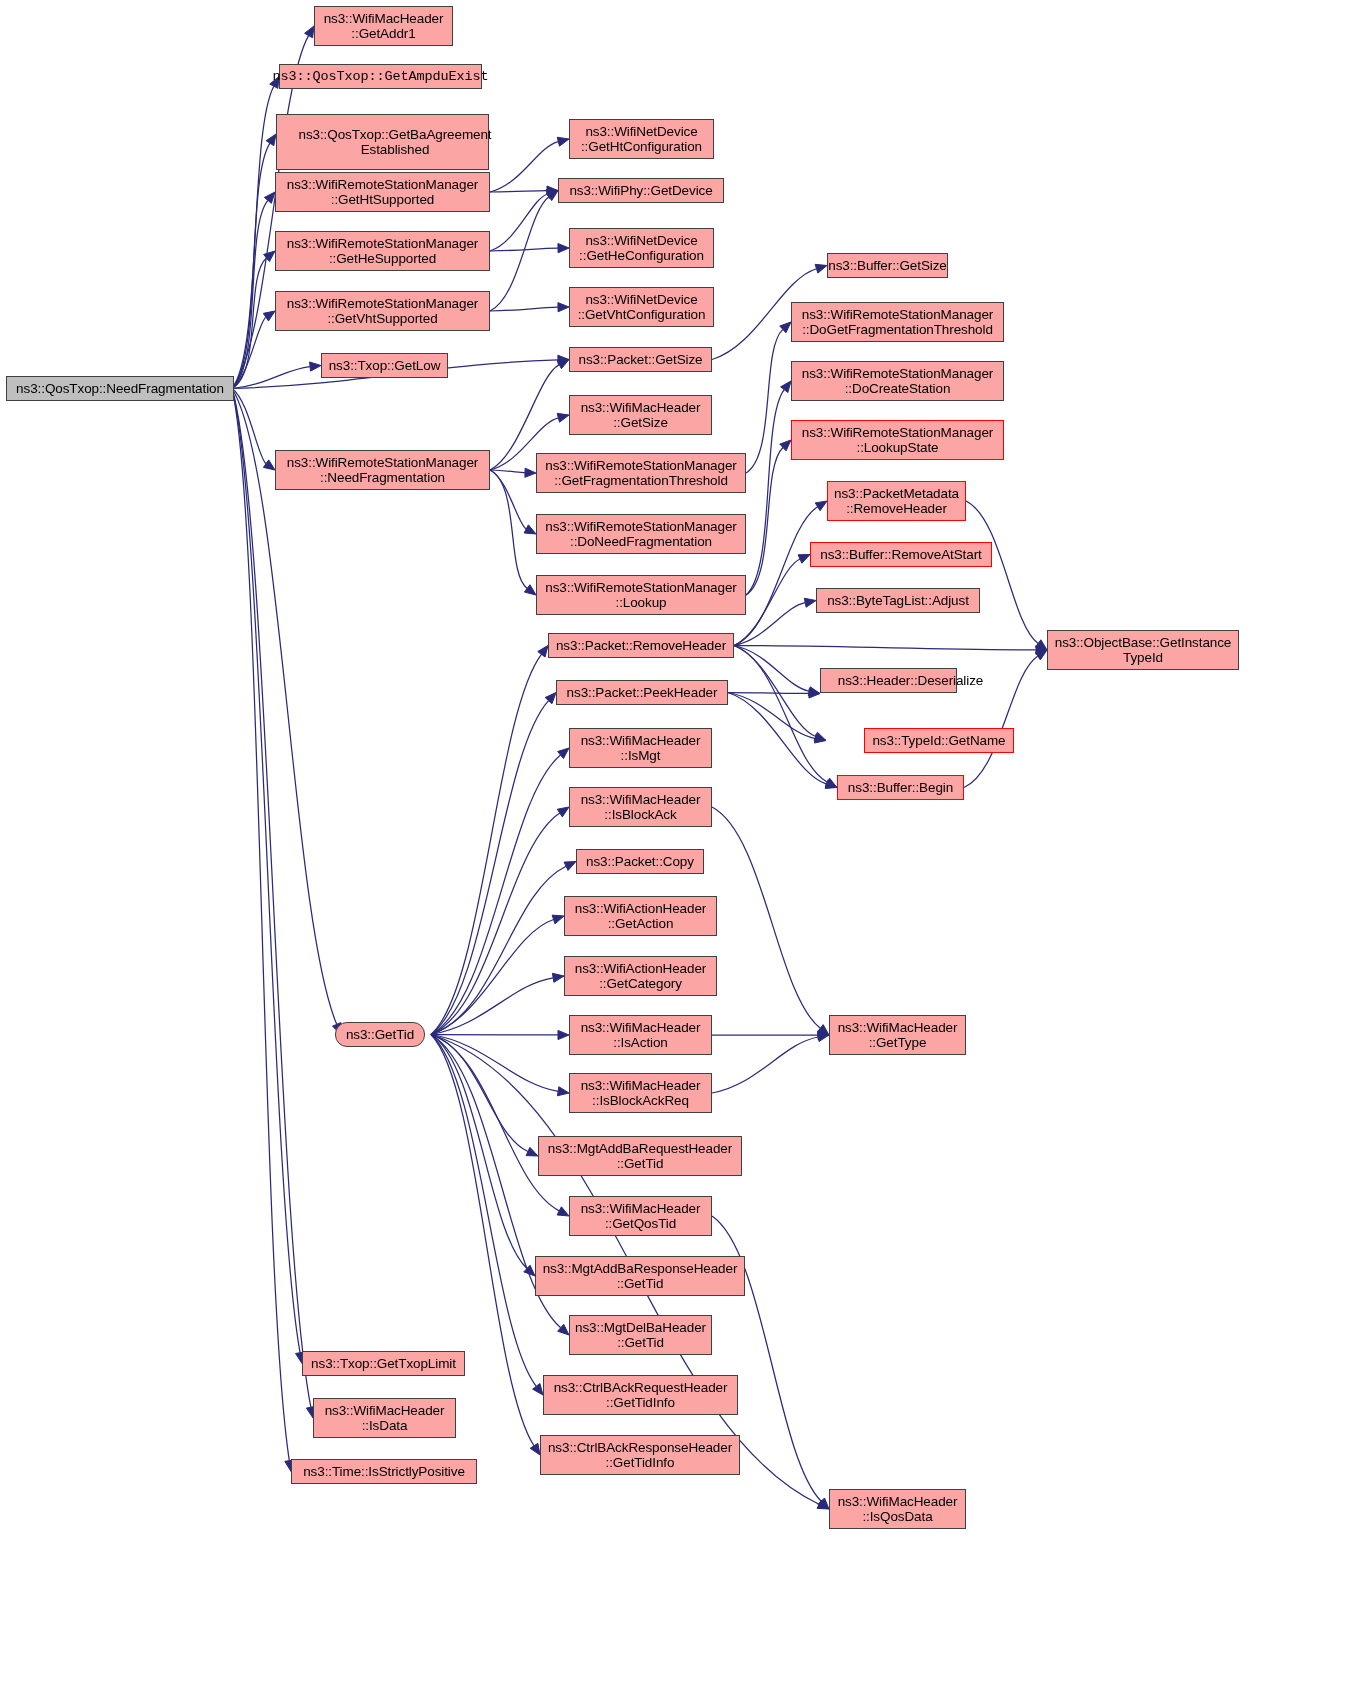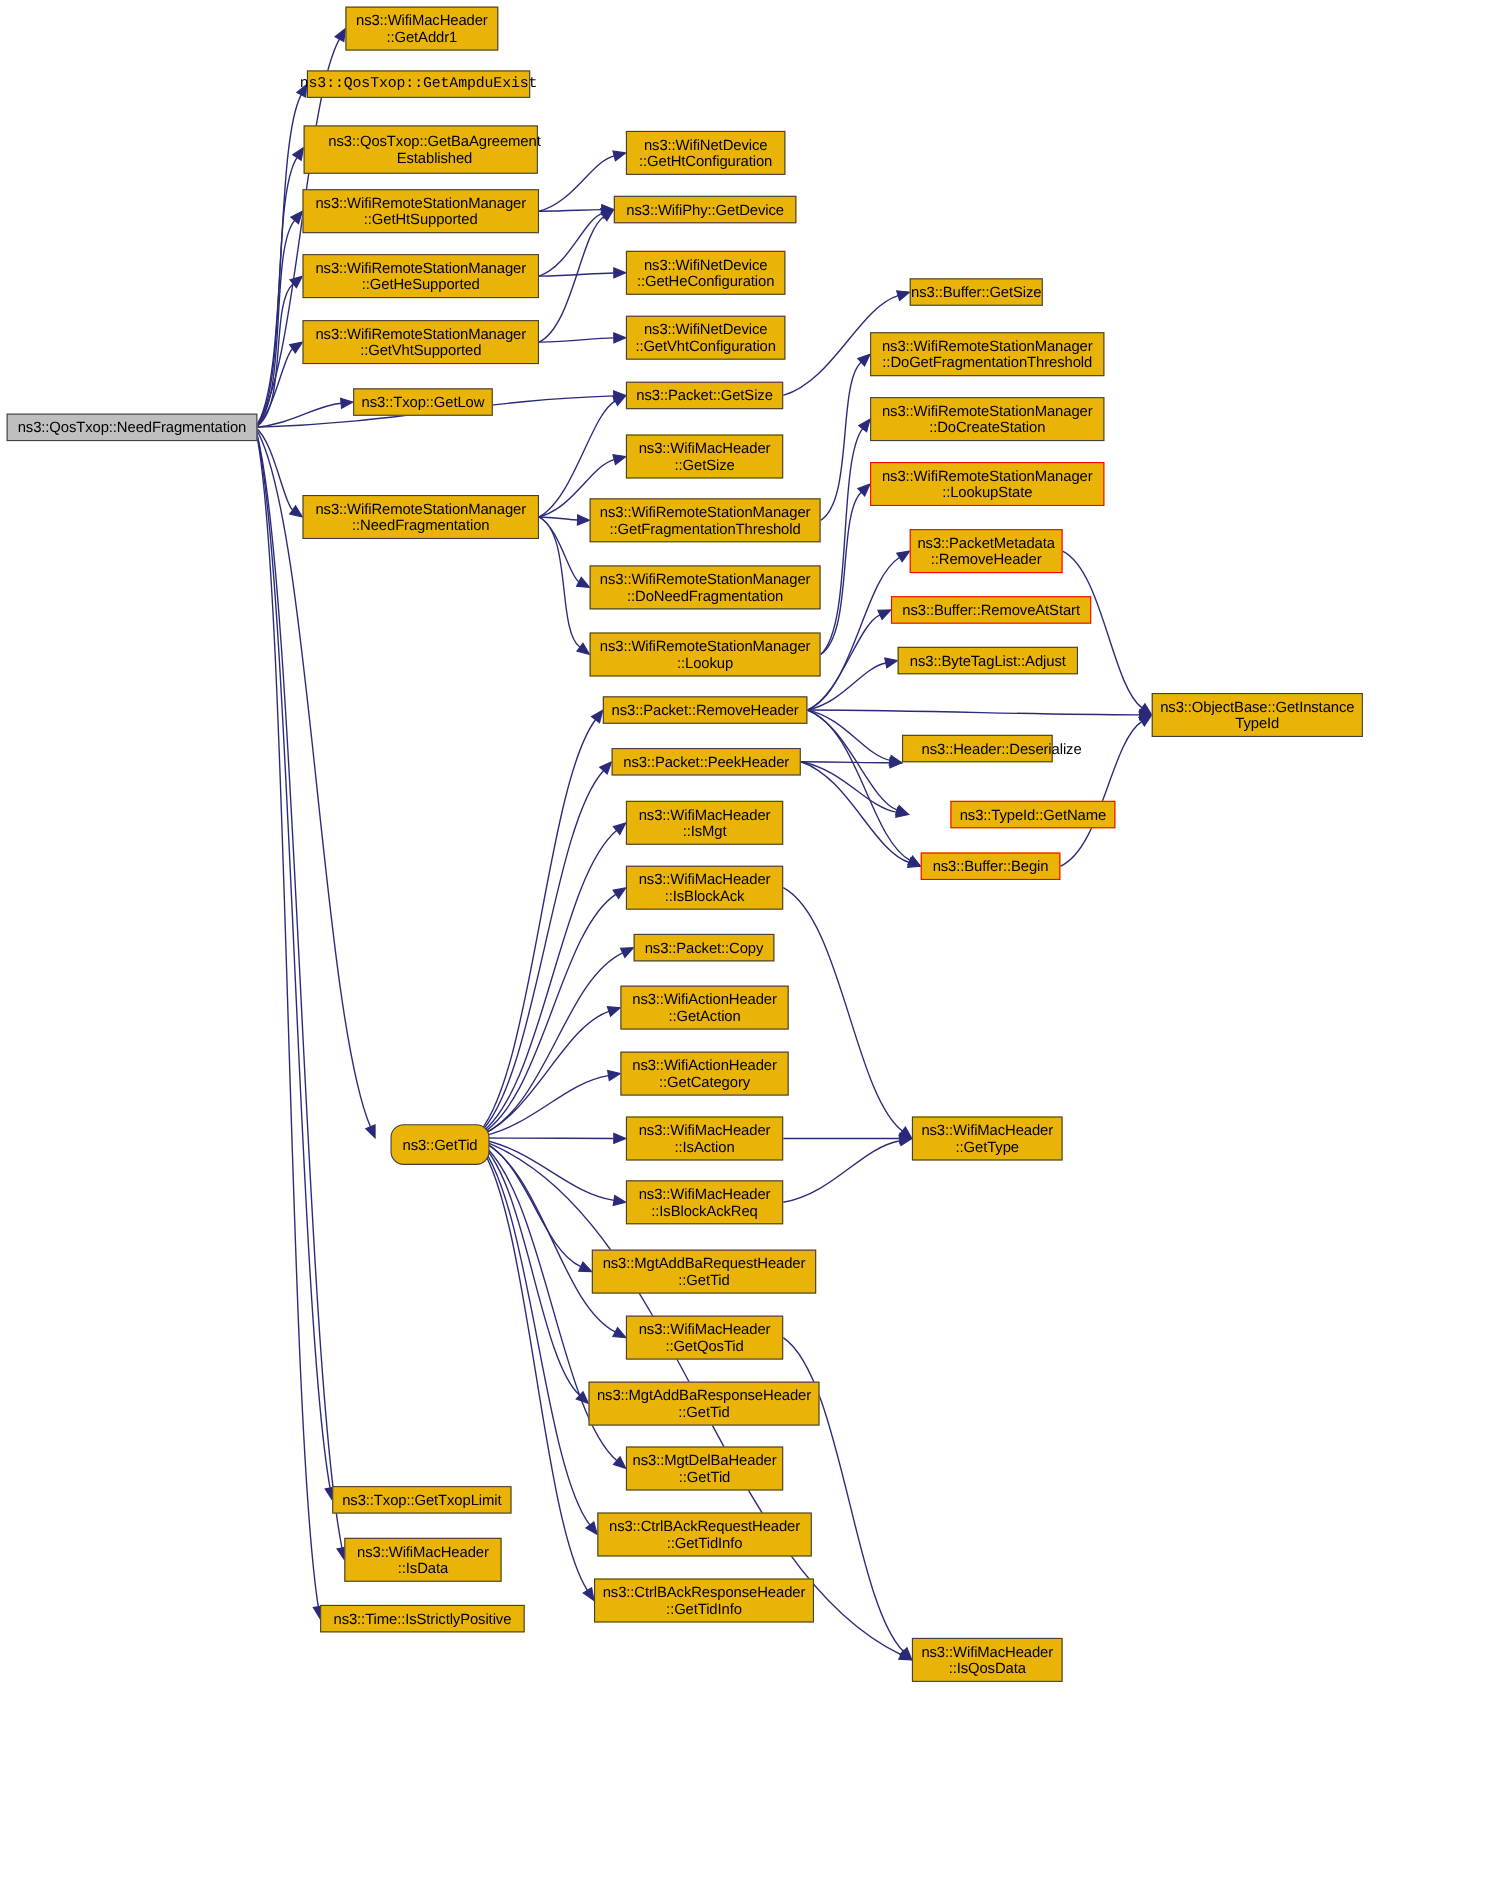--- a/index.html
+++ b/index.html
@@ -13,21 +13,21 @@
     width: 1360px;
     height: 1708px;
     background: #ffffff;
     font-family: "Liberation Sans", "DejaVu Sans", sans-serif;
     overflow: hidden;
   }
   .node {
     position: absolute;
     box-sizing: border-box;
     border: 1px solid #404040;
-    background: #eab308;
+    background: #fca5a5;
     color: #000000;
     font-size: 13.5px;
     line-height: 15.5px;
     text-align: center;
     display: flex;
     align-items: center;
     justify-content: center;
     padding: 1px 4px;
     white-space: pre-line;
     letter-spacing: -0.1px;
@@ -183,21 +183,21 @@
       <path d="M 712,1093 C 758.8,1084.3 782.2,1043.7 818.1852796562686,1037.0104287818476"></path>
       <polygon points="829,1035 819.0260044195866,1041.5329481983172 817.3445548929506,1032.487909365378"></polygon>
       <path d="M 712,1216 C 764.65,1251.16 776.35,1456.26 821.2284705759682,1501.2151859102862"></path>
       <polygon points="829,1509 817.9730028657242,1504.4650982148812 824.4839382862123,1497.9652736056912"></polygon>
     </svg>
   <div id="node-layer">
       <div class="node root" style="left: 6px; top: 376px; width: 228px; height: 25px;">ns3::QosTxop::NeedFragmentation</div>
       <div class="node" style="left: 314px; top: 6px; width: 139px; height: 40px;">ns3::WifiMacHeader
 ::GetAddr1</div>
       <div class="node" style="left: 279px; top: 64px; width: 203px; height: 25px; font-family: Liberation Mono, monospace;">ns3::QosTxop::GetAmpduExist</div>
-      <div class="node" style="left: 276px; top: 114px; width: 213px; height: 44px; padding-left: 29px;">ns3::QosTxop::GetBaAgreement
+      <div class="node" style="left: 276px; top: 114px; width: 213px; height: 56px; padding-left: 29px;">ns3::QosTxop::GetBaAgreement
 Established</div>
       <div class="node" style="left: 275px; top: 172px; width: 215px; height: 40px;">ns3::WifiRemoteStationManager
 ::GetHtSupported</div>
       <div class="node" style="left: 275px; top: 231px; width: 215px; height: 40px;">ns3::WifiRemoteStationManager
 ::GetHeSupported</div>
       <div class="node" style="left: 275px; top: 291px; width: 215px; height: 40px;">ns3::WifiRemoteStationManager
 ::GetVhtSupported</div>
       <div class="node" style="left: 321px; top: 353px; width: 127px; height: 25px;">ns3::Txop::GetLow</div>
       <div class="node" style="left: 275px; top: 450px; width: 215px; height: 40px;">ns3::WifiRemoteStationManager
 ::NeedFragmentation</div>
@@ -237,21 +237,21 @@
       <div class="node" style="left: 569px; top: 1196px; width: 143px; height: 40px;">ns3::WifiMacHeader
 ::GetQosTid</div>
       <div class="node" style="left: 535px; top: 1256px; width: 210px; height: 40px;">ns3::MgtAddBaResponseHeader
 ::GetTid</div>
       <div class="node" style="left: 569px; top: 1315px; width: 143px; height: 40px;">ns3::MgtDelBaHeader
 ::GetTid</div>
       <div class="node" style="left: 543px; top: 1375px; width: 195px; height: 40px;">ns3::CtrlBAckRequestHeader
 ::GetTidInfo</div>
       <div class="node" style="left: 540px; top: 1435px; width: 200px; height: 40px;">ns3::CtrlBAckResponseHeader
 ::GetTidInfo</div>
-      <div class="node" style="left: 355px; top: 1022px; width: 90px; height: 37px; border-radius: 12px;">ns3::GetTid</div>
+      <div class="node" style="left: 335px; top: 1022px; width: 90px; height: 25px; border-radius: 12px;">ns3::GetTid</div>
       <div class="node" style="left: 302px; top: 1351px; width: 163px; height: 25px;">ns3::Txop::GetTxopLimit</div>
       <div class="node" style="left: 313px; top: 1398px; width: 143px; height: 40px;">ns3::WifiMacHeader
 ::IsData</div>
       <div class="node" style="left: 291px; top: 1459px; width: 186px; height: 25px;">ns3::Time::IsStrictlyPositive</div>
       <div class="node" style="left: 827px; top: 253px; width: 121px; height: 25px;">ns3::Buffer::GetSize</div>
       <div class="node" style="left: 791px; top: 302px; width: 213px; height: 40px;">ns3::WifiRemoteStationManager
 ::DoGetFragmentationThreshold</div>
       <div class="node" style="left: 791px; top: 361px; width: 213px; height: 40px;">ns3::WifiRemoteStationManager
 ::DoCreateStation</div>
       <div class="node red" style="left: 791px; top: 420px; width: 213px; height: 40px;">ns3::WifiRemoteStationManager

